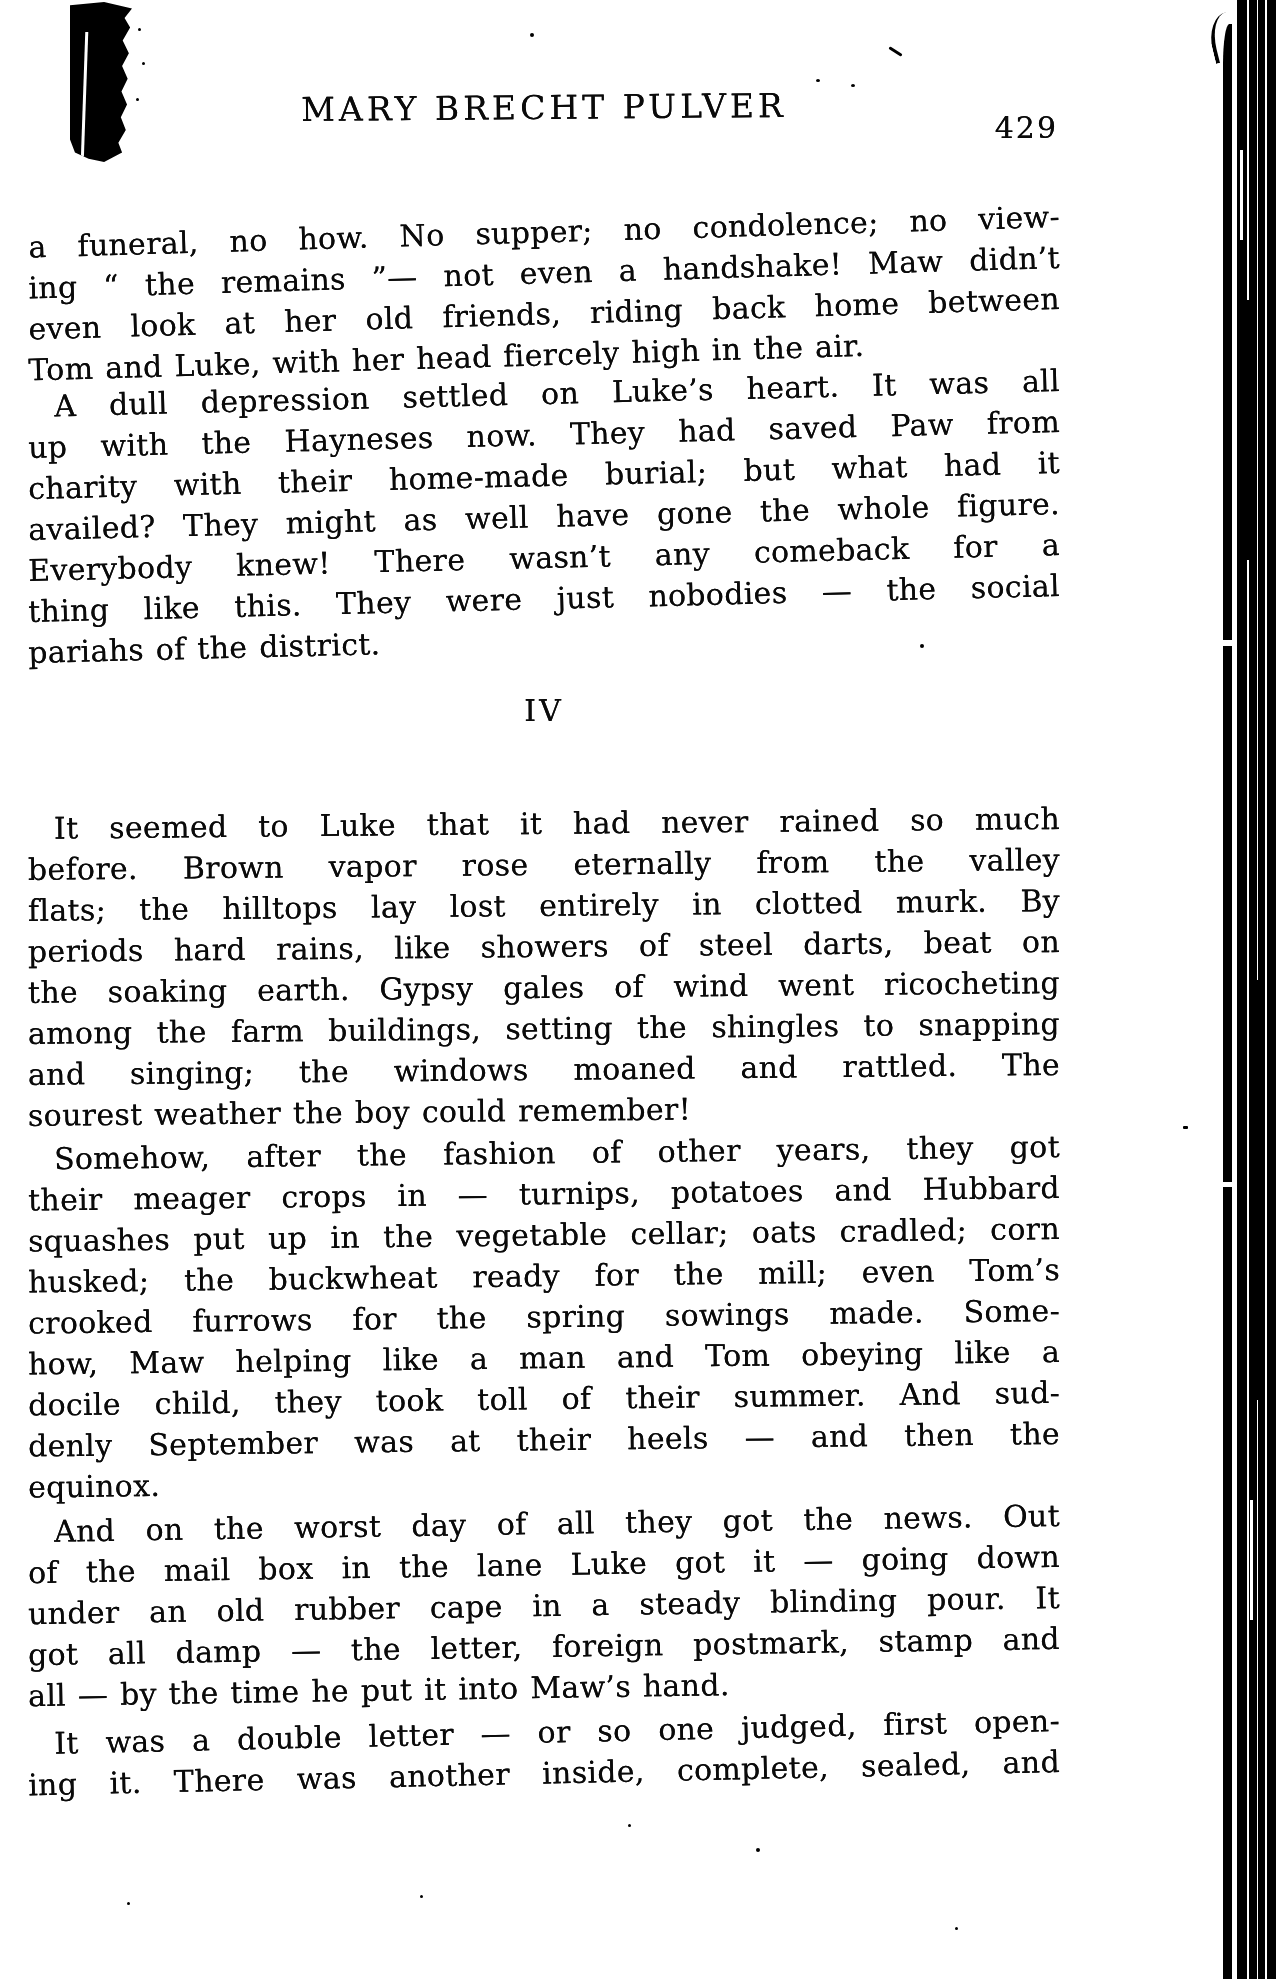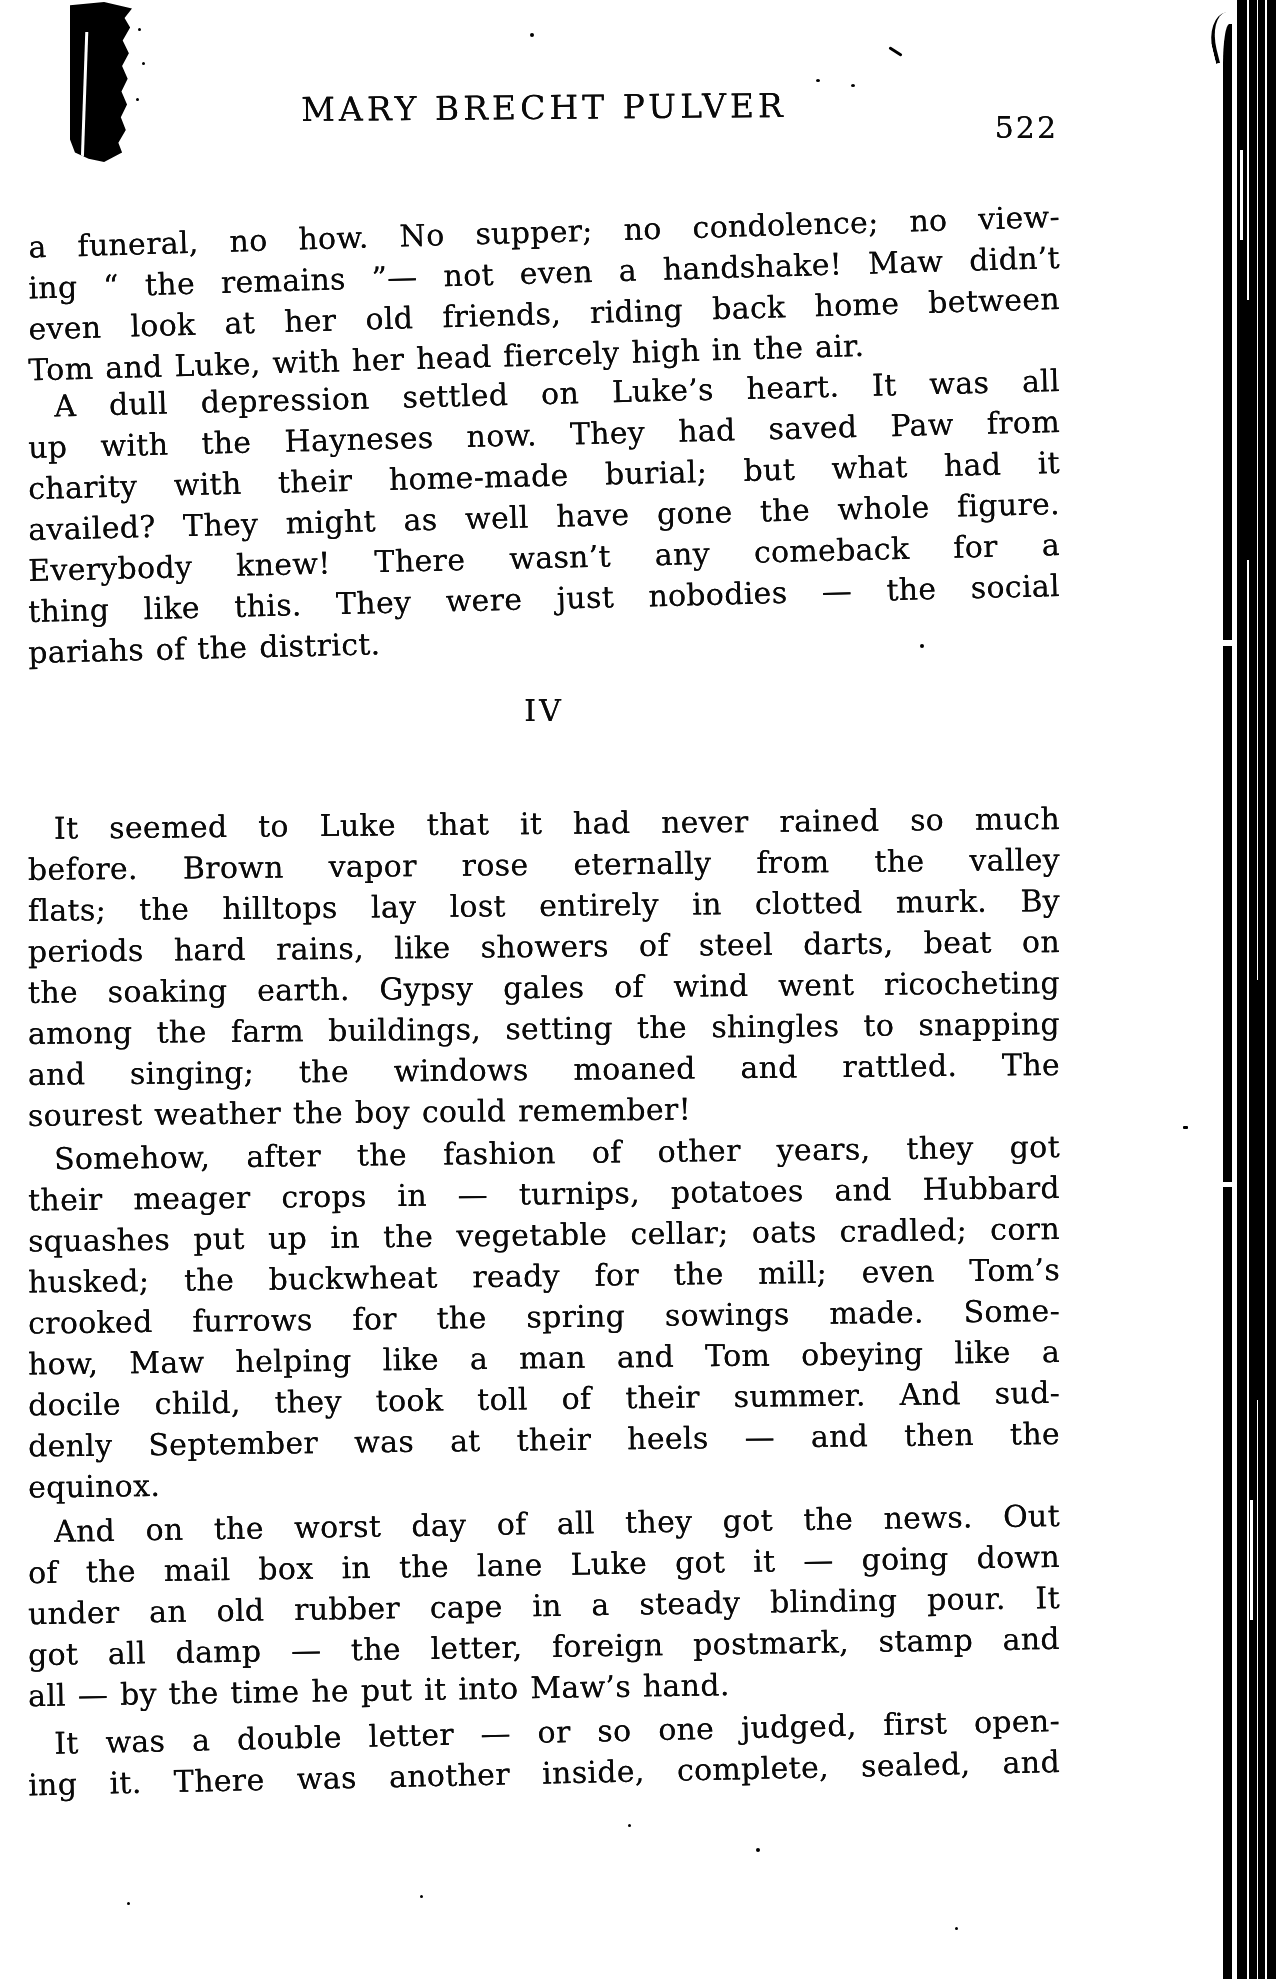--- a/index.html
+++ b/index.html
@@ -79,21 +79,21 @@
 <body>
 
 <div class="page">
 
   <div class="ink-blob">
     <div class="blob-slit"></div>
   </div>
 
   <div class="running-header">
     <span class="header-title">MARY BRECHT PULVER</span>
-    <span class="page-number">522</span>
+    <span class="page-number">429</span>
   </div>
 
   <div class="body-text" id="body-text">
       <div class="para block-0">
         <div class="line">a funeral, no how.  No supper; no condolence; no view-</div>
         <div class="line">ing “ the remains ”— not even a handshake!  Maw didn’t</div>
         <div class="line">even look at her old friends, riding back home between</div>
         <div class="line last">Tom and Luke, with her head fiercely high in the air.</div>
       </div>
       <div class="para block-1 indent">

